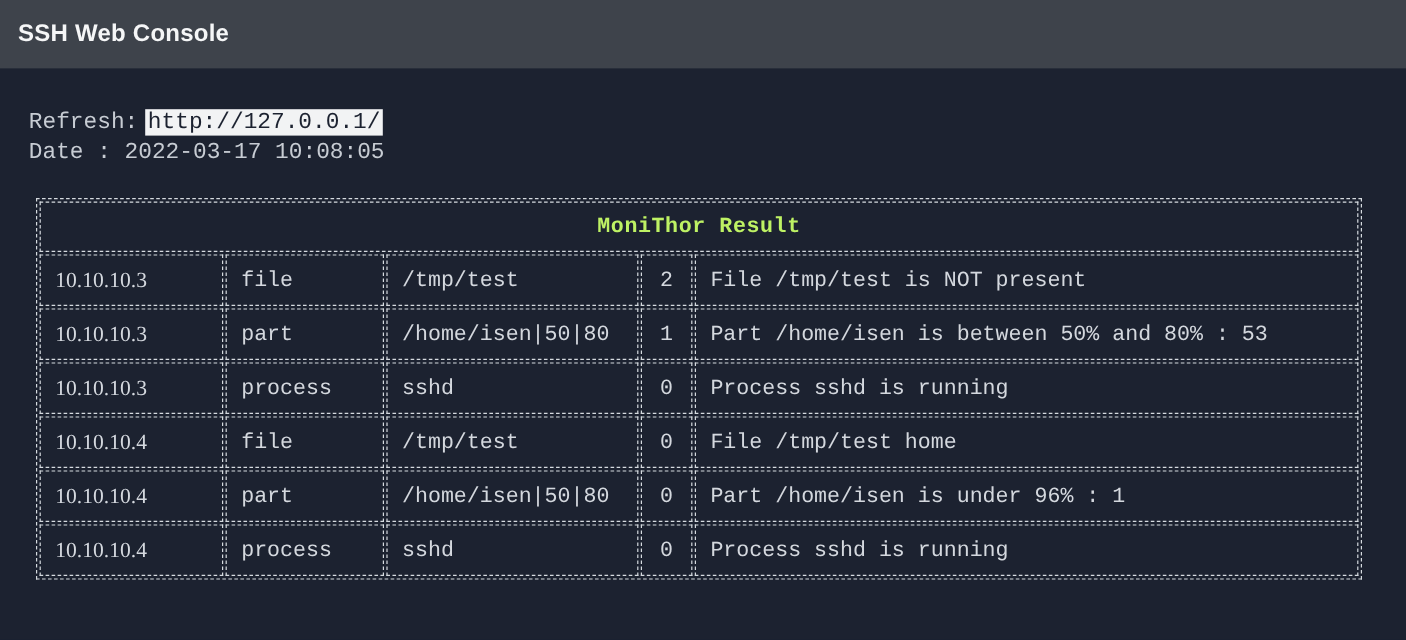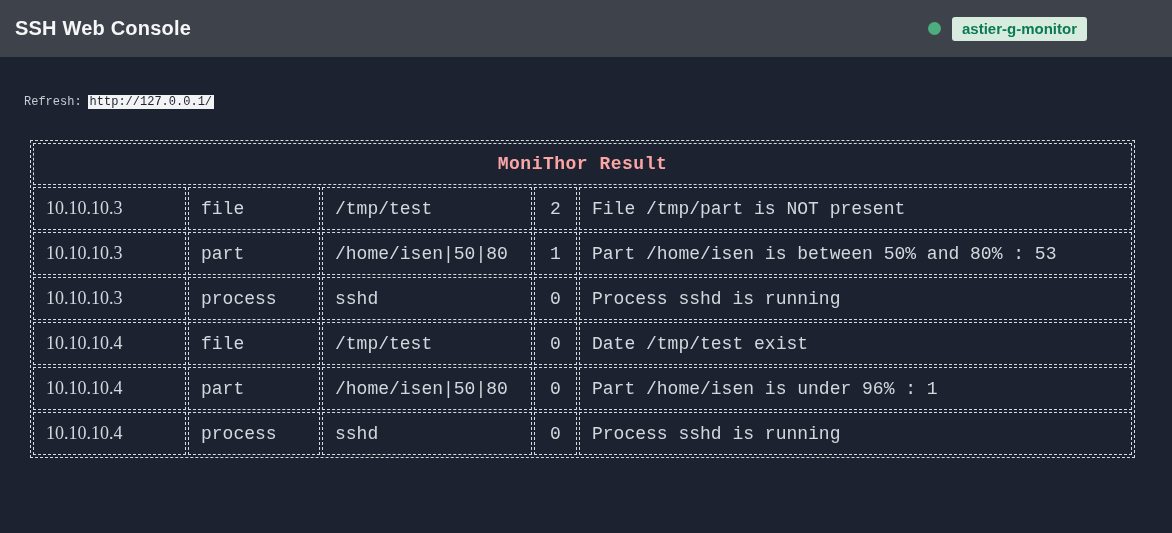--- a/index.html
+++ b/index.html
@@ -37,21 +37,21 @@
     font-size: 15px;
     color: var(--badge-fg, #0a7a52);
     background: var(--badge-bg, #d7ecdf);
     padding: 3px 10px 4px 10px;
     border-radius: 3px;
   }
   
   .info {
     margin: 33px 0 0 24px;
     color: #c7ccd3;
-    font-size: 12px;
+    font-size: 19px;
     line-height: 24px;
   }
   .refresh-link {
     background: #f2f3f4;
     color: #1c2230;
     text-decoration: none;
     padding: 0 2px;
     margin-left: 6px;
   }
   .date-line { margin-top: 1px; }
@@ -66,80 +66,77 @@
     font-size: 18px;
   }
   .monitor-table th, .monitor-table td {
     border: 1px dashed var(--table-border, #d6dbe0);
     padding: 10px 12px;
     white-space: nowrap;
     overflow: hidden;
   }
   .monitor-table th {
     font-weight: 700;
-    color: #fca5a5;
+    color: #bef264;
     text-align: center;
     letter-spacing: 0.5px;
   }
   .col-0 { width: 153px; font-family: Liberation Serif, serif; }
   .col-1 { width: 132px; }
   .col-2 { width: 210px; }
   .col-3 { width: 43px; }
   .monitor-table td.col-3 { text-align: center; padding-left: 4px; padding-right: 4px; }
 </style>
 </head>
 <body>
 
 <header class="topbar">
   <div class="topbar-title">SSH Web Console</div>
-  <div class="status-group">
-    <span class="status-dot"></span>
-    <span class="status-badge">astier-g-monitor</span>
-  </div>
 </header>
 
 <main>
   <div class="info">
     <div><span>Refresh:</span><a href="#" class="refresh-link">http://127.0.0.1/</a></div>
+    <div class="date-line">Date : 2022-03-17 10:08:05</div>
   </div>
 
   <table class="monitor-table">
     <thead>
       <tr>
         <th colspan="5">MoniThor Result</th>
       </tr>
     </thead>
     <tbody>
         <tr>
           <td class="col-0">10.10.10.3</td>
           <td class="col-1">file</td>
           <td class="col-2">/tmp/test</td>
           <td class="col-3">2</td>
-          <td class="col-4">File /tmp/part is NOT present</td>
+          <td class="col-4">File /tmp/test is NOT present</td>
         </tr>
         <tr>
           <td class="col-0">10.10.10.3</td>
           <td class="col-1">part</td>
           <td class="col-2">/home/isen|50|80</td>
           <td class="col-3">1</td>
           <td class="col-4">Part /home/isen is between 50% and 80% : 53</td>
         </tr>
         <tr>
           <td class="col-0">10.10.10.3</td>
           <td class="col-1">process</td>
           <td class="col-2">sshd</td>
           <td class="col-3">0</td>
           <td class="col-4">Process sshd is running</td>
         </tr>
         <tr>
           <td class="col-0">10.10.10.4</td>
           <td class="col-1">file</td>
           <td class="col-2">/tmp/test</td>
           <td class="col-3">0</td>
-          <td class="col-4">Date /tmp/test exist</td>
+          <td class="col-4">File /tmp/test home</td>
         </tr>
         <tr>
           <td class="col-0">10.10.10.4</td>
           <td class="col-1">part</td>
           <td class="col-2">/home/isen|50|80</td>
           <td class="col-3">0</td>
           <td class="col-4">Part /home/isen is under 96% : 1</td>
         </tr>
         <tr>
           <td class="col-0">10.10.10.4</td>

